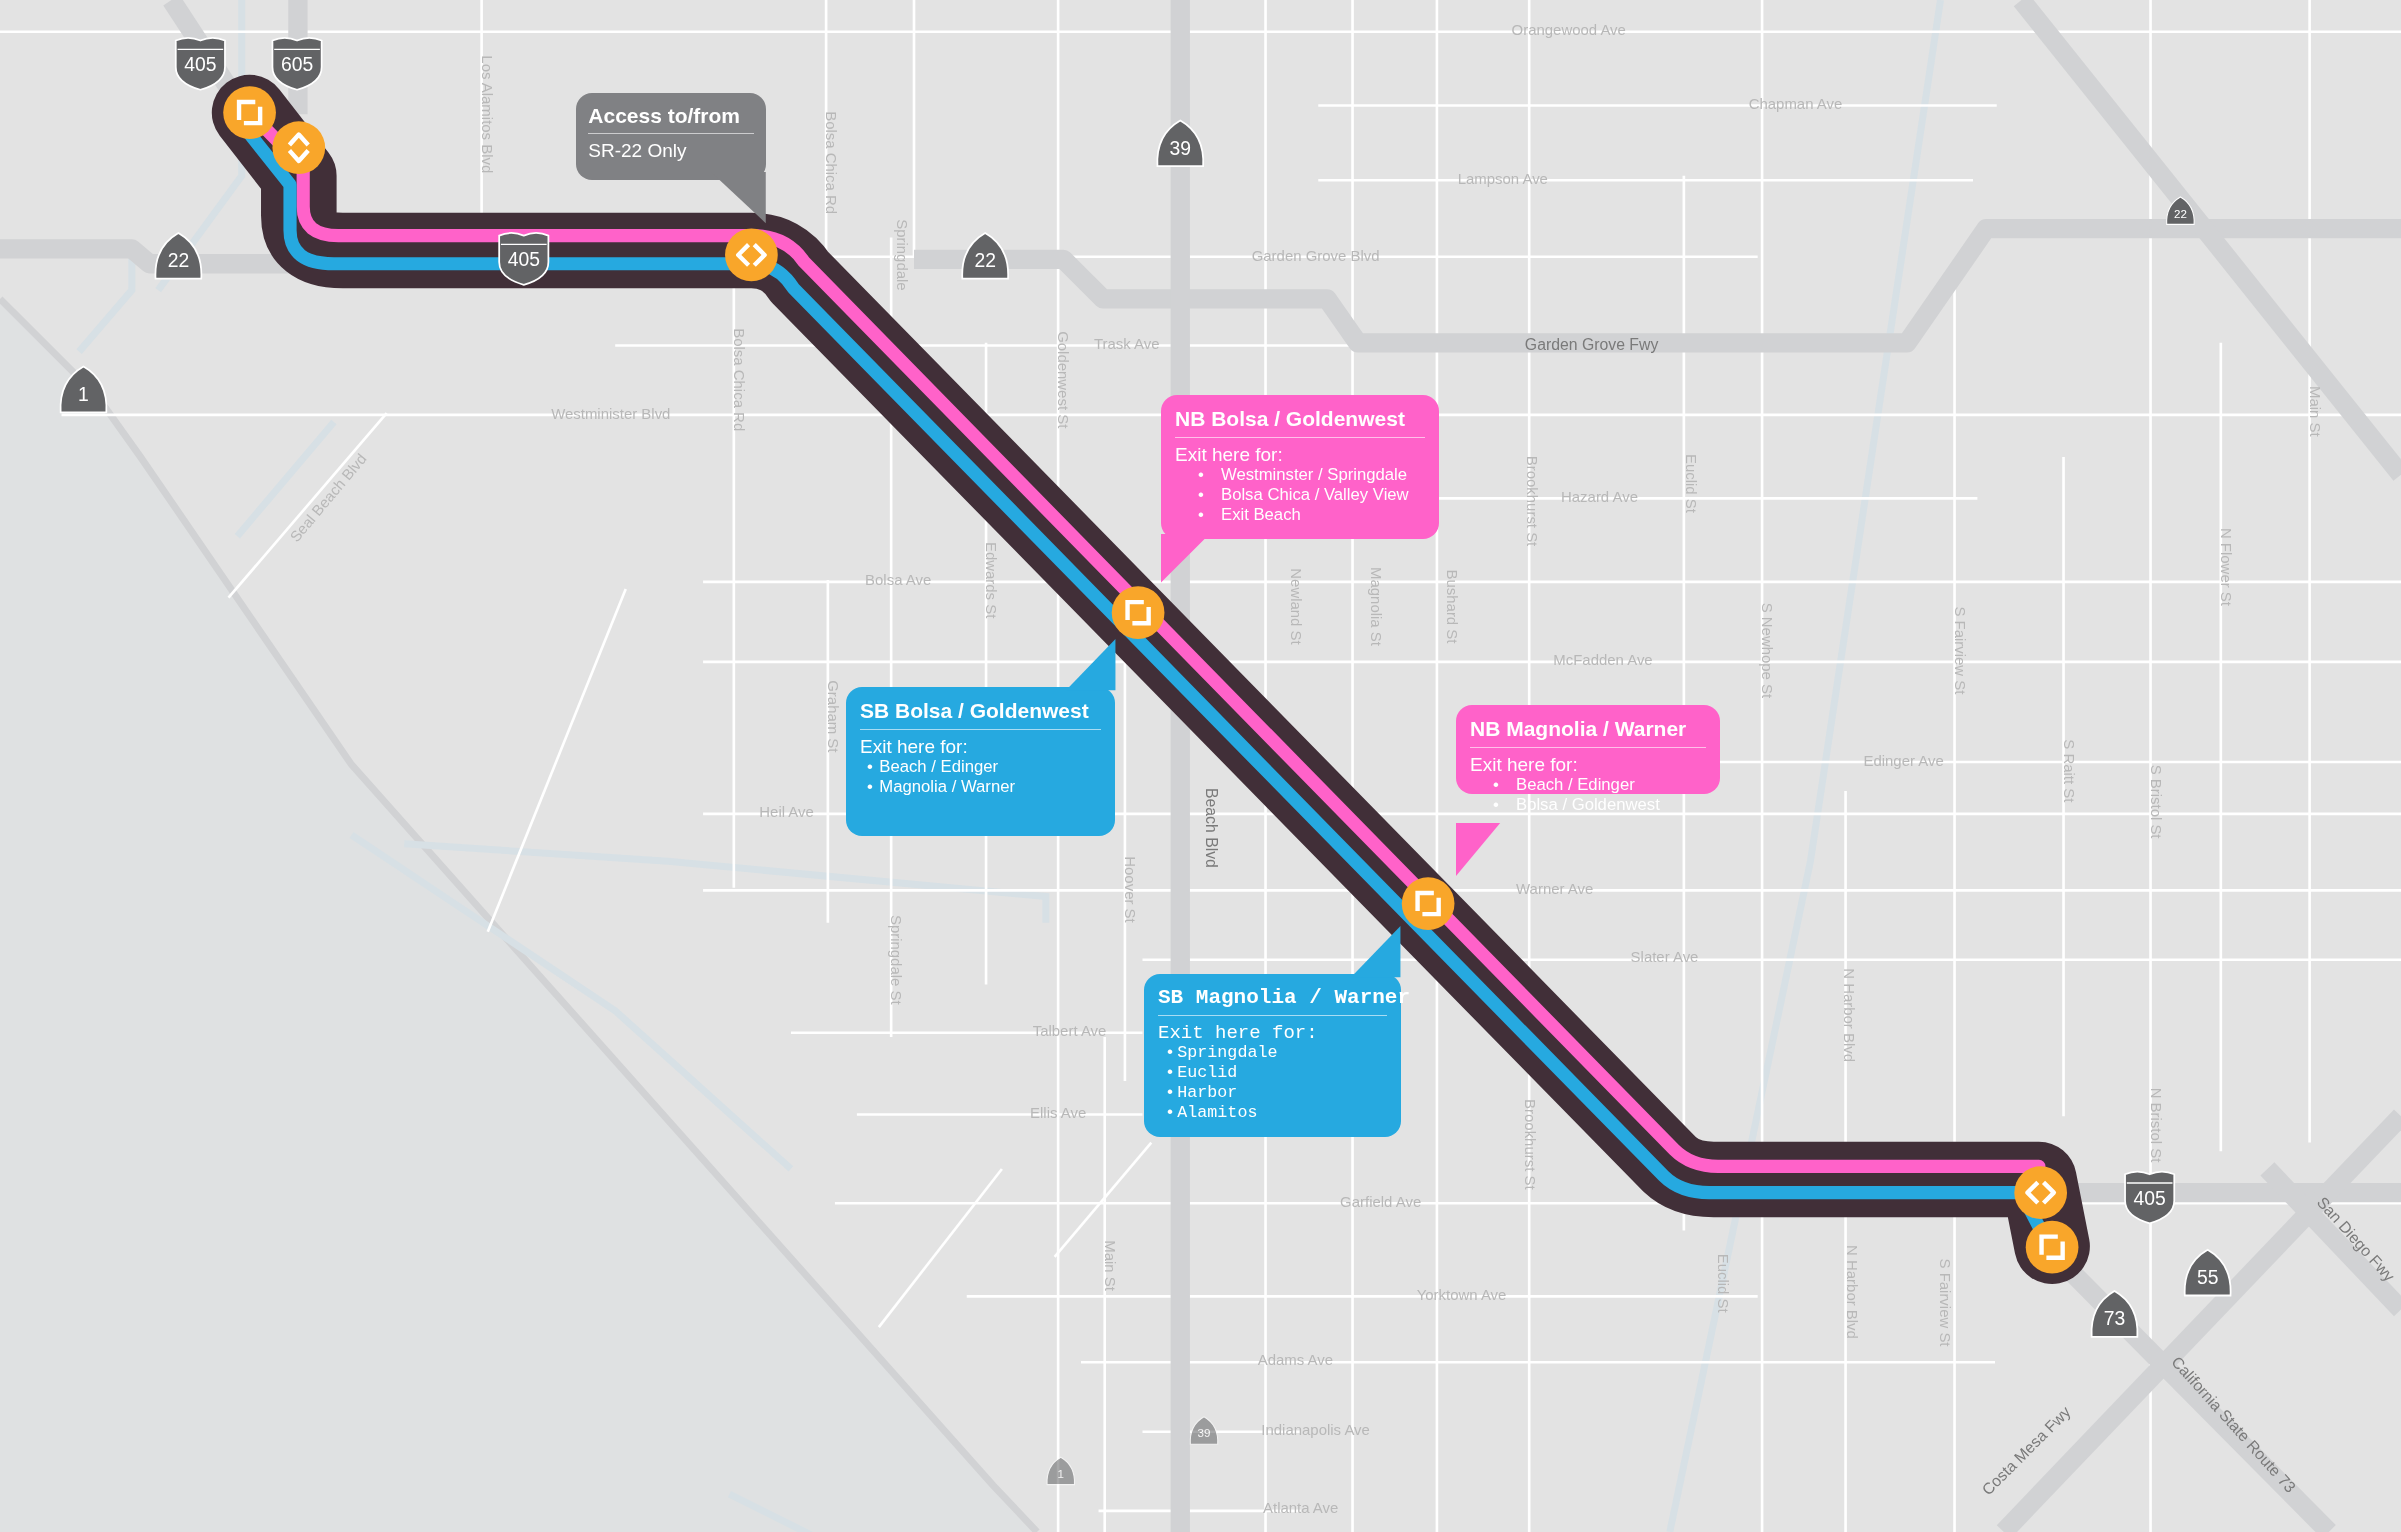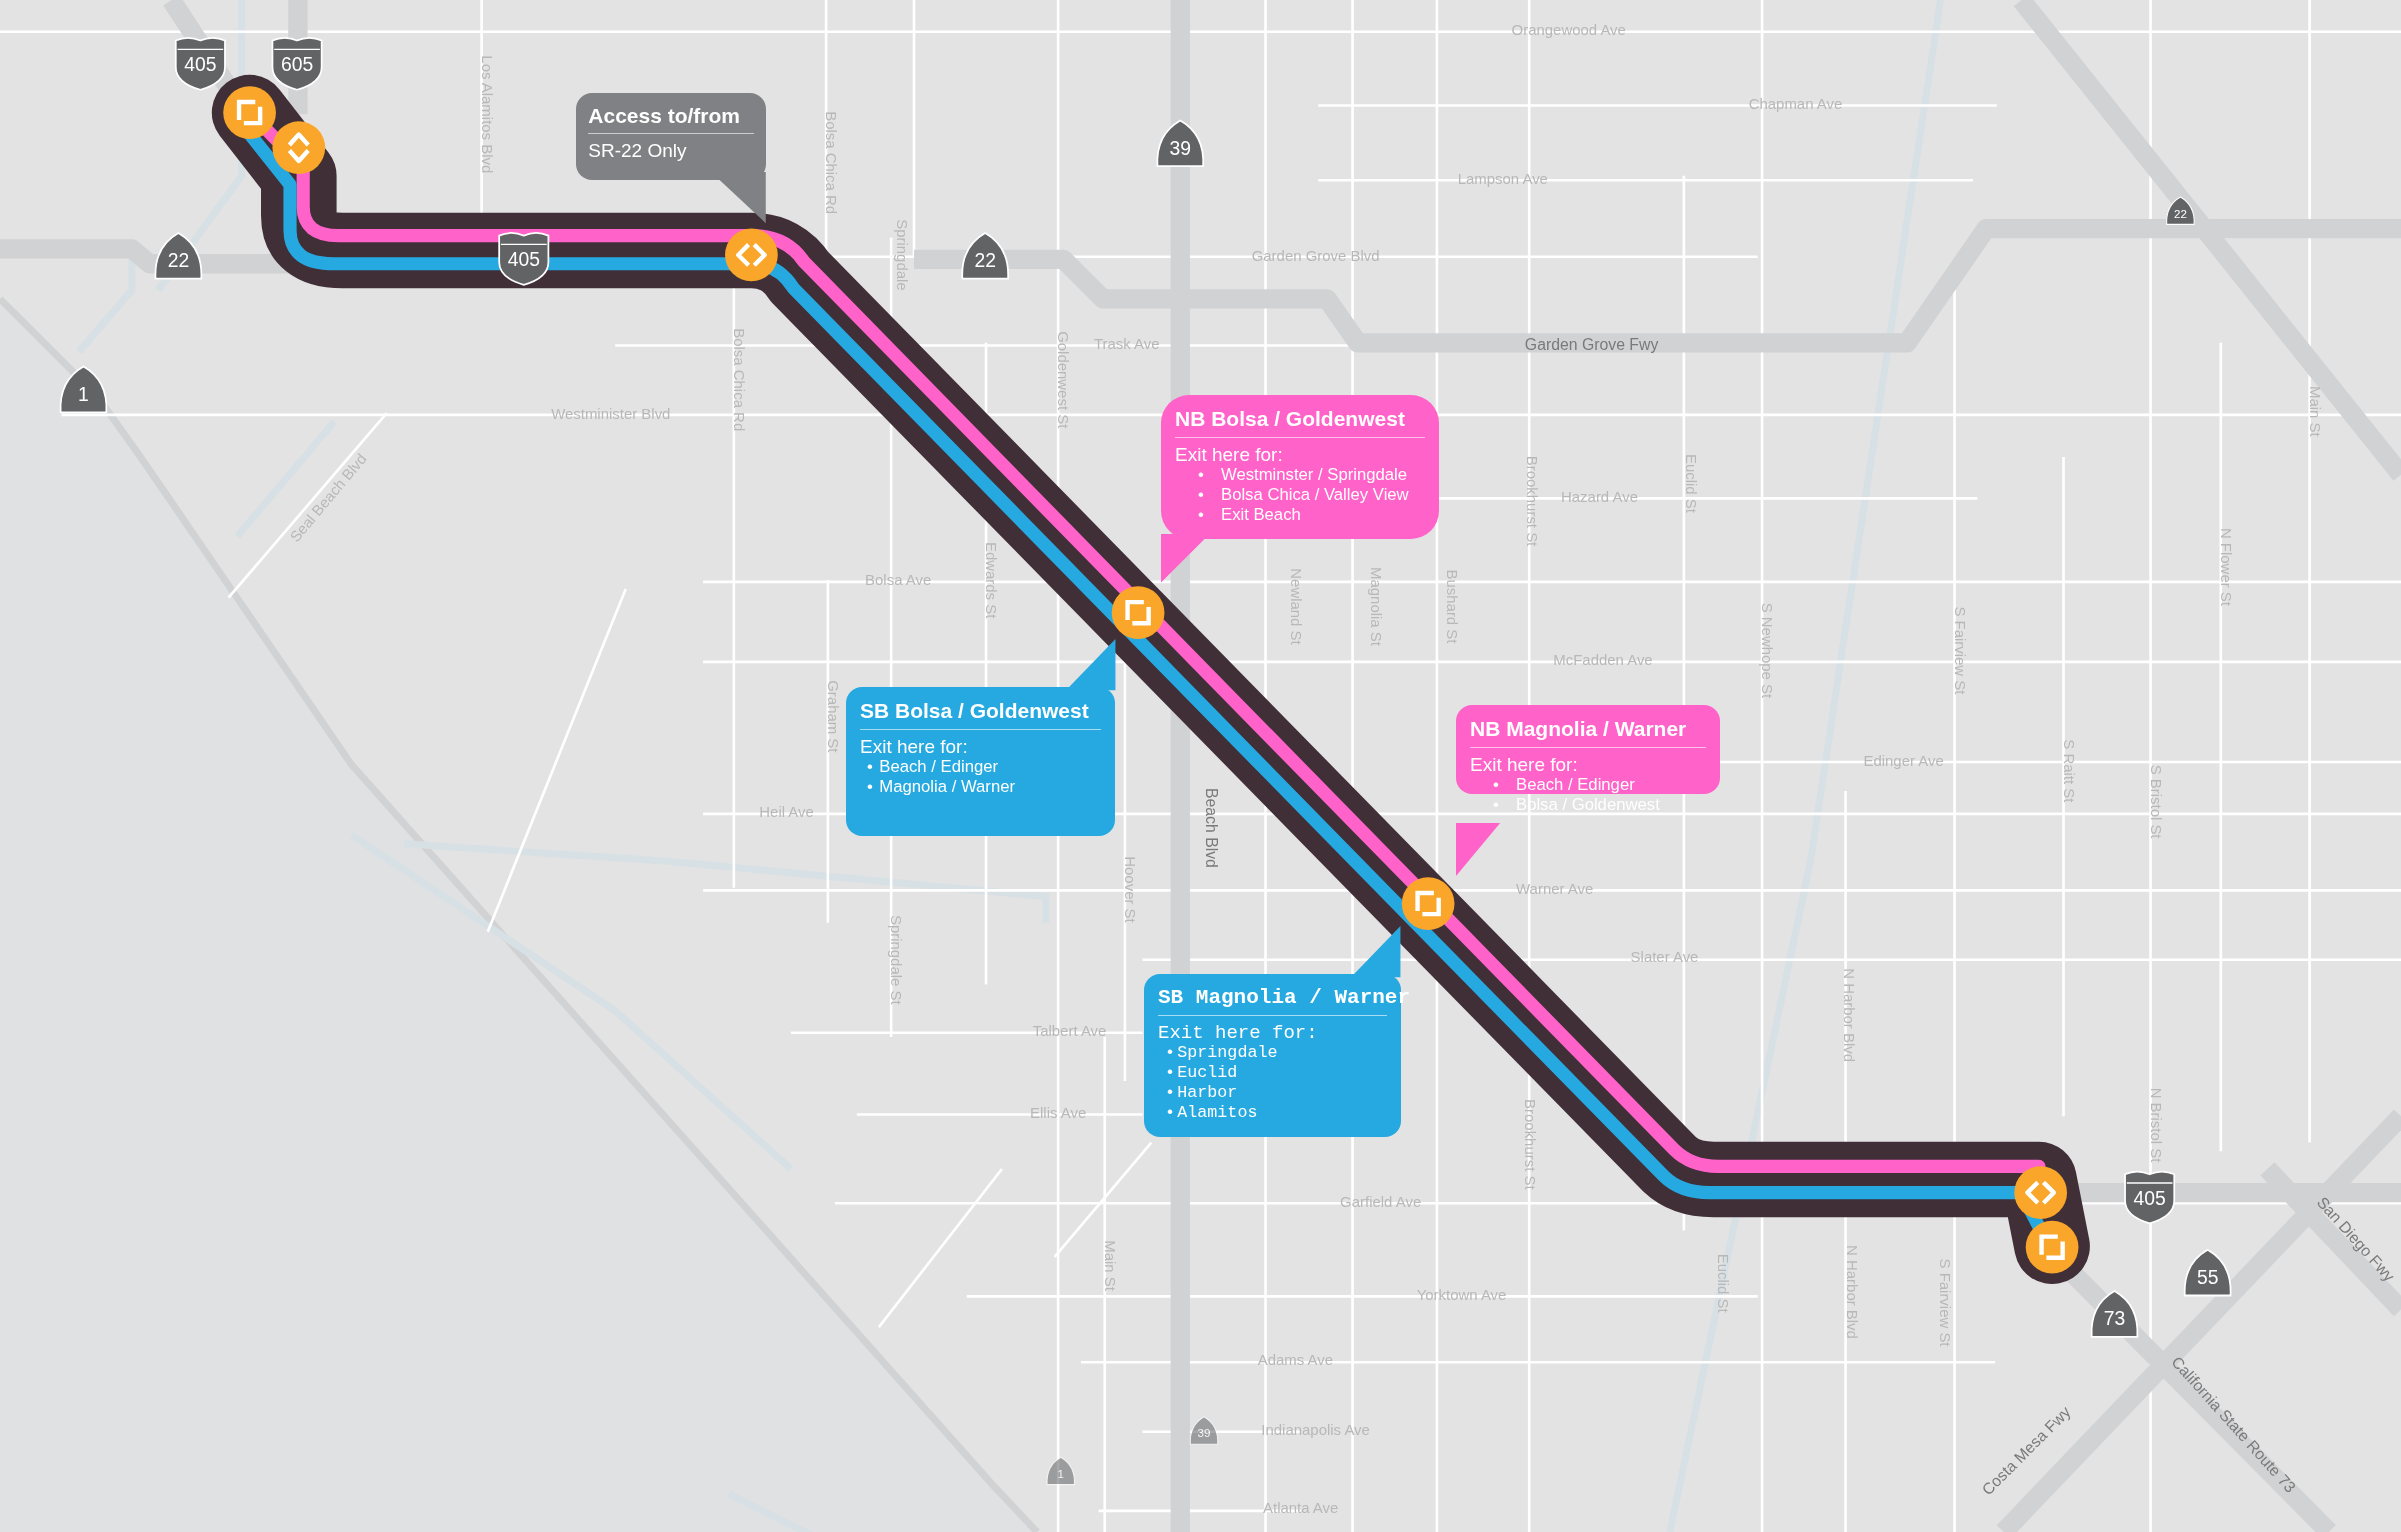--- a/index.html
+++ b/index.html
@@ -265,21 +265,21 @@
 
 <div class="callout c-gray" style="left:576px; top:93px; width:190px; height:87px; padding:10.5px 12.3px;">
   <div class="title" style="font-size:21px;">Access to/from</div>
   <div class="sub">SR-22 Only</div>
   <div class="tail" style="left:139px; top:77px; border-left:0 solid transparent; border-right:51px solid transparent; border-top:0; border-bottom:0; width:0; height:0;"></div>
   <svg style="position:absolute; left:135px; top:79px; overflow:visible;" width="53" height="53" viewBox="0 0 60 60">
       <polygon points="0,0 62,0 62,58" fill="#808184"></polygon>
     </svg>
 </div>
 
-<div class="callout c-pink wide" style="left:1161px; top:395px; width:278px; height:144px;border-radius:28px;">
+<div class="callout c-pink wide" style="left:1161px; top:395px; width:278px; height:144px;">
   <div class="title">NB Bolsa / Goldenwest</div>
   <div class="sub">Exit here for:</div>
   <ul>
     <li>Westminster / Springdale</li>
     <li>Bolsa Chica / Valley View</li>
     <li>Exit Beach</li>
   </ul>
   <svg style="position:absolute; left:0; top:139px; overflow:visible;" width="53" height="53" viewBox="0 0 60 60">
       <polygon points="0,0 55,0 0,55" fill="#ff62c9"></polygon>
     </svg>

